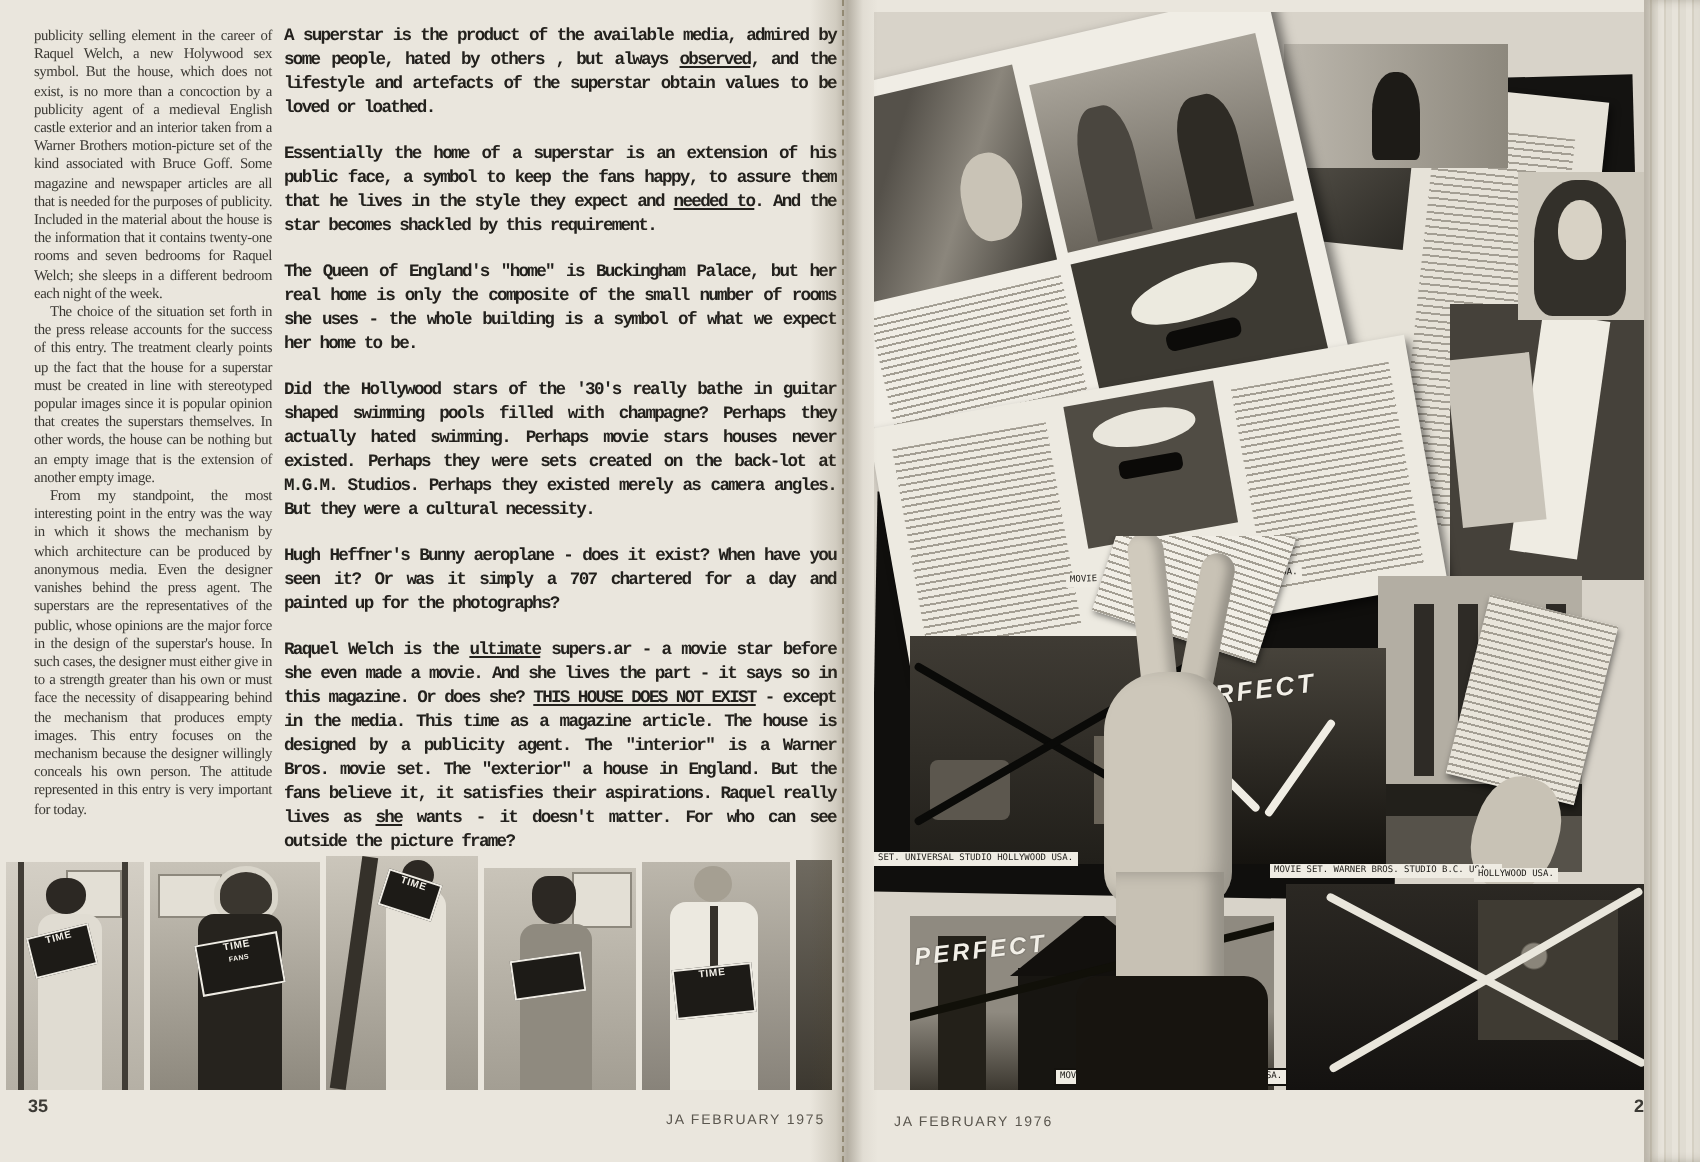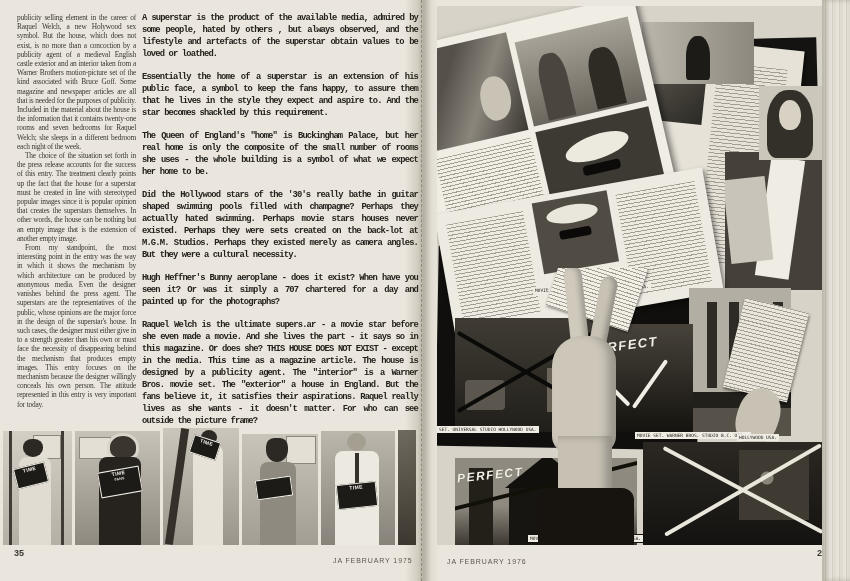--- a/index.html
+++ b/index.html
@@ -12,21 +12,21 @@
     font-family:"Liberation Serif",serif;font-size:7.4px;line-height:9.2px;
     letter-spacing:-0.2px;color:#3a3833;text-align:justify;}
   .serif-col .para{text-indent:8px;}
   .serif-col .para:first-child{text-indent:0;}
 
   .typed-col{left:142px;top:12px;width:276px;
     font-family:"Liberation Mono","DejaVu Sans Mono",monospace;
     font-size:8.8px;line-height:12px;letter-spacing:-0.85px;
     font-weight:700;color:#23211d;text-align:justify;}
   .typed-col .para{margin-bottom:11px;}
-  .u{text-underline-offset:1px;margin-top:36px;}
+  .u{text-decoration:underline;text-underline-offset:1px;margin-top:36px;}
 
   
   .pagenum{font-size:9px;font-weight:700;color:#3c3a35;}
   .issue{font-size:7px;letter-spacing:.9px;color:#5a564e;}
 
   
   .strip-photo{overflow:hidden;background:#c2bdb3;}
   .pole{position:absolute;top:0;width:3px;height:100%;background:#413d36;}
   .pp-head{position:absolute;border-radius:50%;background:#2c2823;}
   .pp-body{position:absolute;border-radius:8px 8px 0 0;}
@@ -62,21 +62,21 @@
 <div id="spread">
 
   <div class="abs serif-col">
       <div class="para"><span>publicity selling element in the career of Raquel Welch, a new Holywood sex symbol.  But the house, which does not exist, is no more than a concoction by a publicity agent of a medieval English castle exterior and an interior taken from a Warner Brothers motion-picture set of the kind associated with Bruce Goff. Some magazine and newspaper articles are all that is needed for the purposes of publicity.  Included in the material about the house is the information that it contains twenty-one rooms and seven bedrooms for Raquel Welch; she sleeps in a different bedroom each night of the week.</span></div>
       <div class="para"><span>The choice of the situation set forth in the press release accounts for the success of this entry.  The treatment clearly points up the fact that the house for a superstar must be created in line with stereotyped popular images since it is popular opinion that creates the superstars themselves.  In other words, the house can be nothing but an empty image that is the extension of another empty image.</span></div>
       <div class="para"><span>From my standpoint, the most interesting point in the entry was the way in which it shows the mechanism by which architecture can be produced by anonymous media.  Even the designer vanishes behind the press agent.  The superstars are the representatives of the public, whose opinions are the major force in the design of the superstar's house.  In such cases, the designer must either give in to a strength greater than his own or must face the necessity of disappearing behind the mechanism that produces empty images.  This entry focuses on the mechanism because the designer willingly conceals his own person.  The attitude represented in this entry is very important for today.</span></div>
     </div>
 
   <div class="abs typed-col">
       <div class="para"><span>A superstar is the product of the available media, admired by some people, hated by others , but always </span><span class="u">observed</span><span>, and the lifestyle and artefacts of the superstar obtain values to be loved or loathed.</span></div>
-      <div class="para"><span>Essentially the home of a superstar is an extension of his public face, a symbol to keep the fans happy, to assure them that he lives in the style they expect and </span><span class="u">aspire to</span><span>.  And the star becomes shackled by this requirement.</span></div>
+      <div class="para"><span>Essentially the home of a superstar is an extension of his public face, a symbol to keep the fans happy, to assure them that he lives in the style they expect and </span><span class="u">needed to</span><span>.  And the star becomes shackled by this requirement.</span></div>
       <div class="para"><span>The Queen of England's "home" is Buckingham Palace, but her real home is only the composite of the small number of rooms she uses - the whole building is a symbol of what we expect her home to be.</span></div>
       <div class="para"><span>Did the Hollywood stars of the '30's really bathe in guitar shaped swimming pools filled with champagne?  Perhaps they actually hated swimming.  Perhaps movie stars houses never existed.  Perhaps they were sets created on the back-lot at M.G.M. Studios.  Perhaps they existed merely as camera angles. But they were a cultural necessity.</span></div>
       <div class="para"><span>Hugh Heffner's Bunny aeroplane - does it exist?  When have you seen it?  Or was it simply a 707 chartered for a day and painted up for the photographs?</span></div>
       <div class="para"><span>Raquel Welch is the </span><span class="u">ultimate</span><span> supers.ar - a movie star before she even made a movie.  And she lives the part - it says so in this magazine.  Or does she?  </span><span class="u">THIS HOUSE DOES NOT EXIST</span><span> - except in the media.  This time as a magazine article.  The house is designed by a publicity agent.  The "interior" is a Warner Bros. movie set.  The "exterior" a house in England. But the fans believe it, it satisfies their aspirations. Raquel really lives as </span><span class="u">she</span><span> wants - it doesn't matter.  For who can see outside the picture frame?</span></div>
     </div>
 
   <div class="abs" style="left:0;top:425px;width:420px;height:123px;">
 
     <div class="abs strip-photo" style="left:3px;top:6px;width:69px;height:114px;background:linear-gradient(180deg,#d4cfc5,#b5b0a5);">
       <div class="pole" style="left:6px;"></div>

